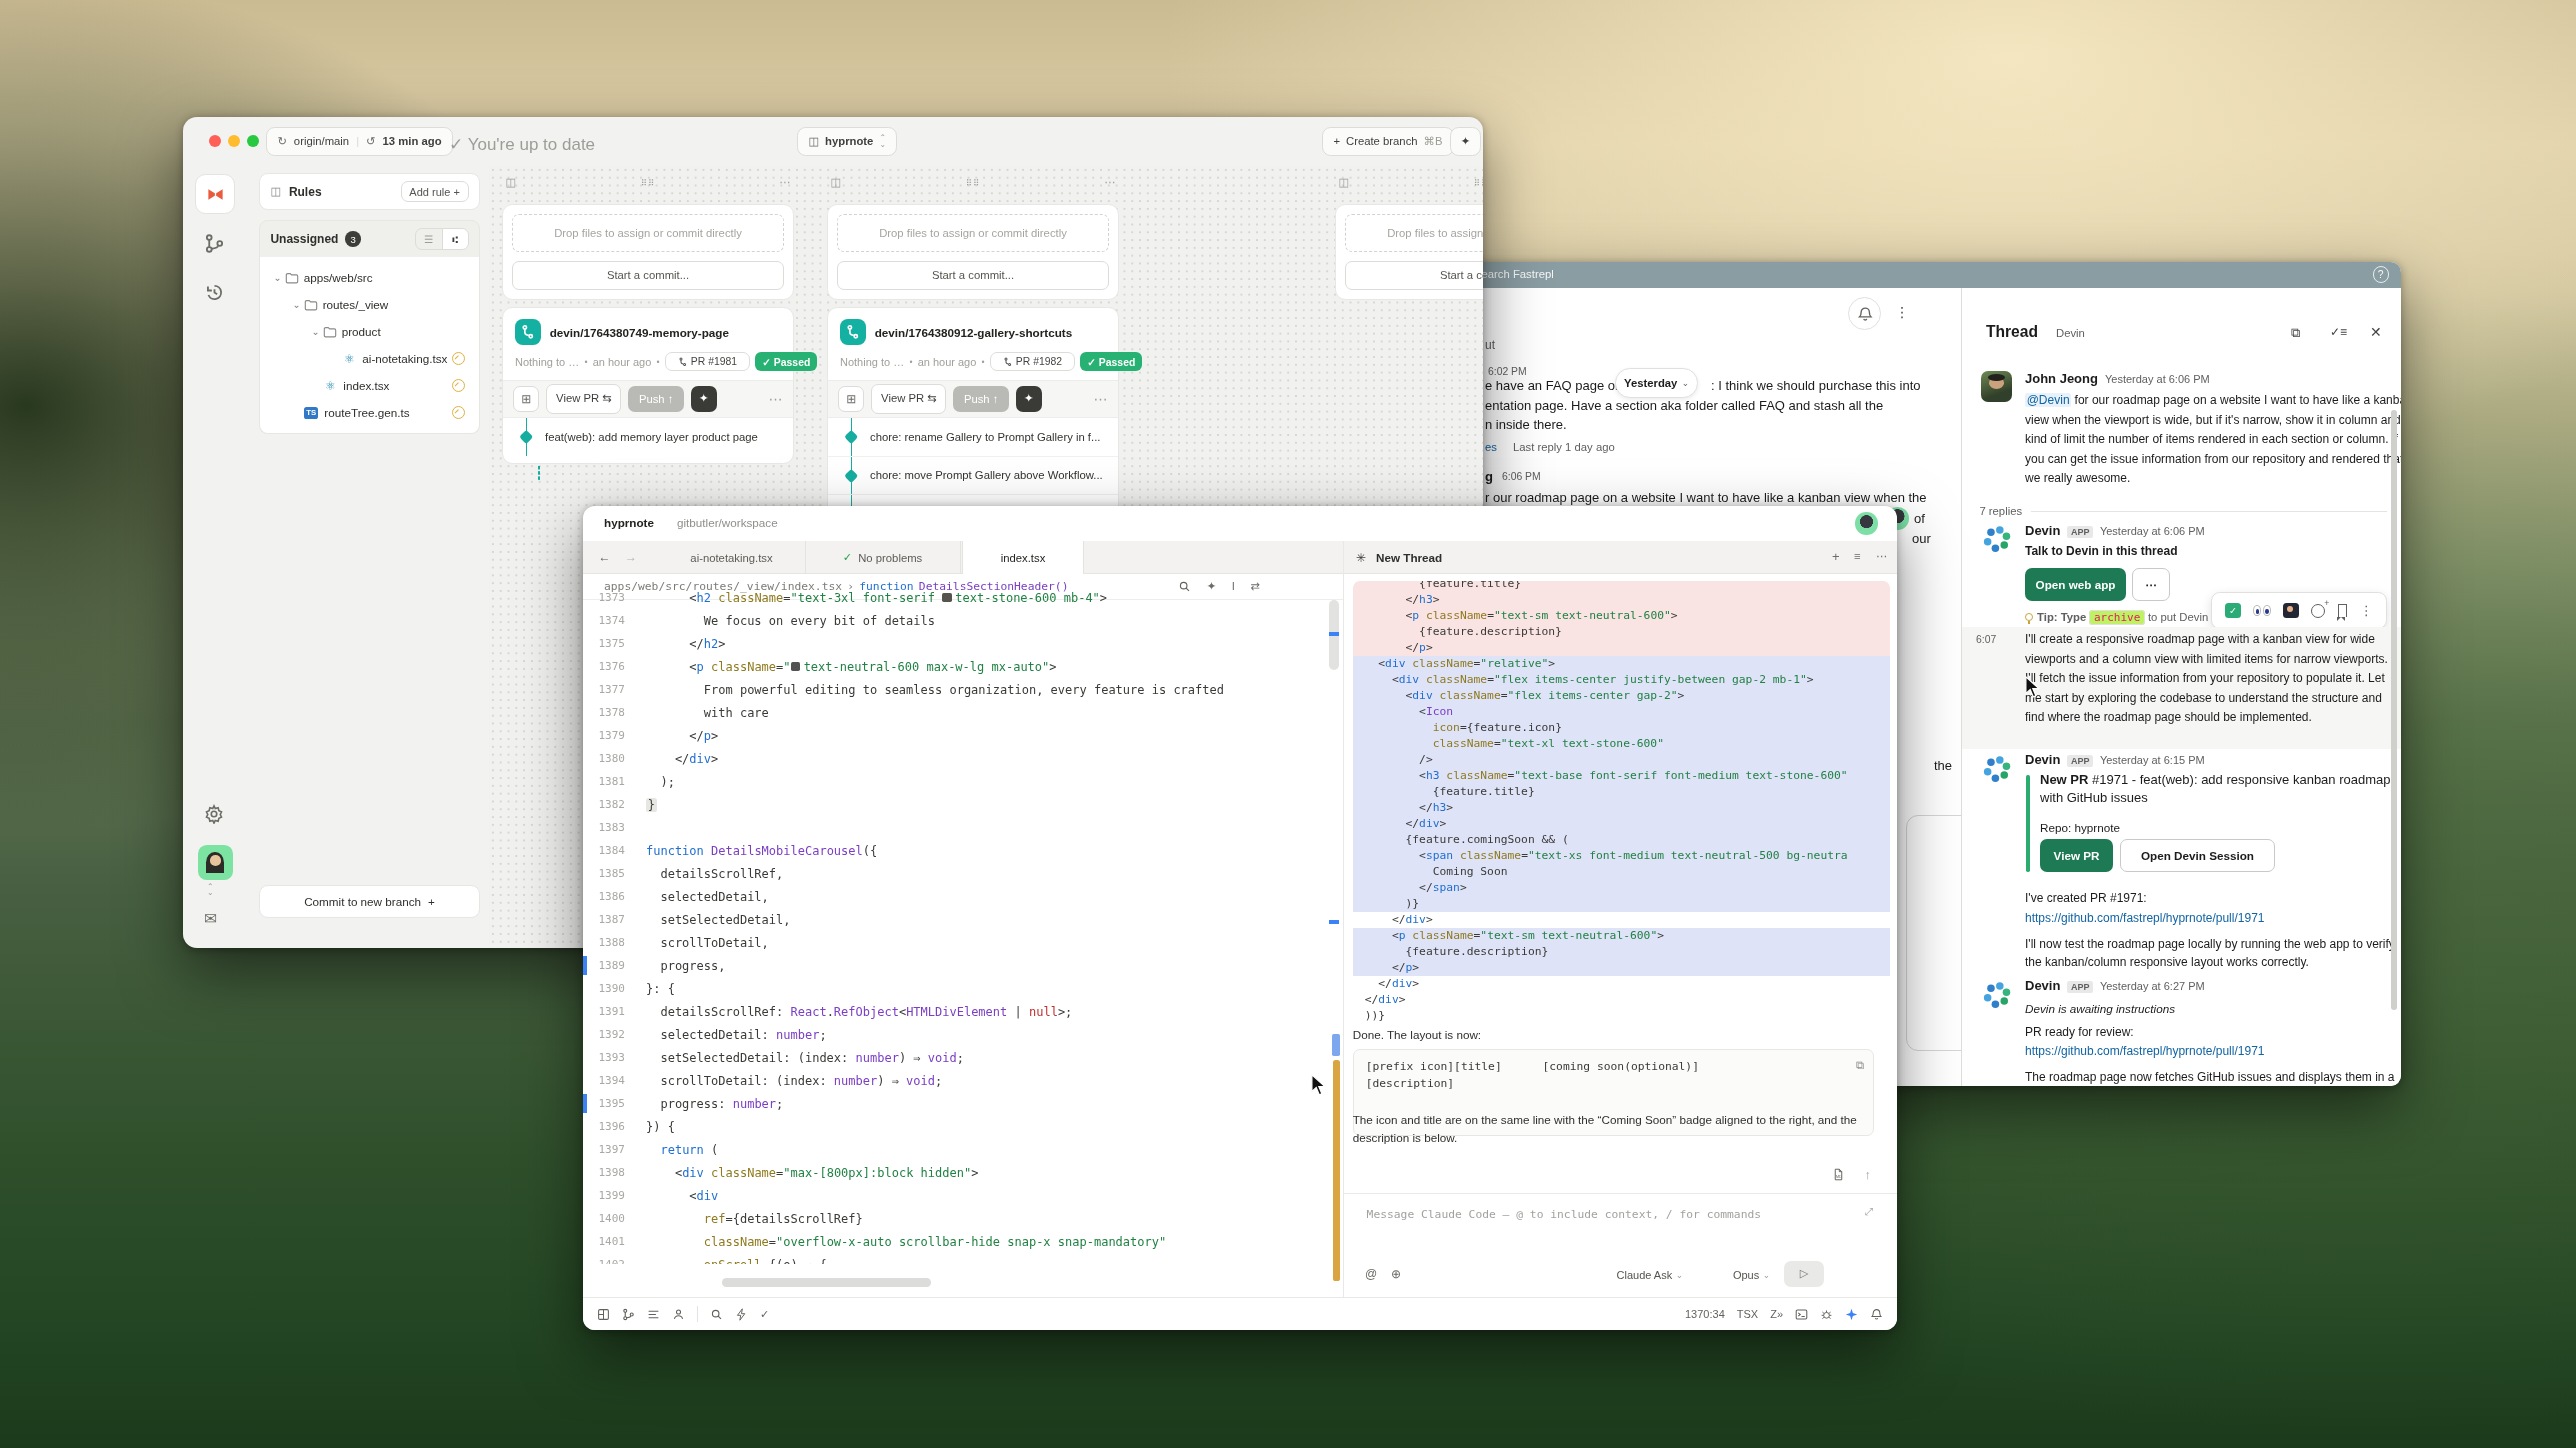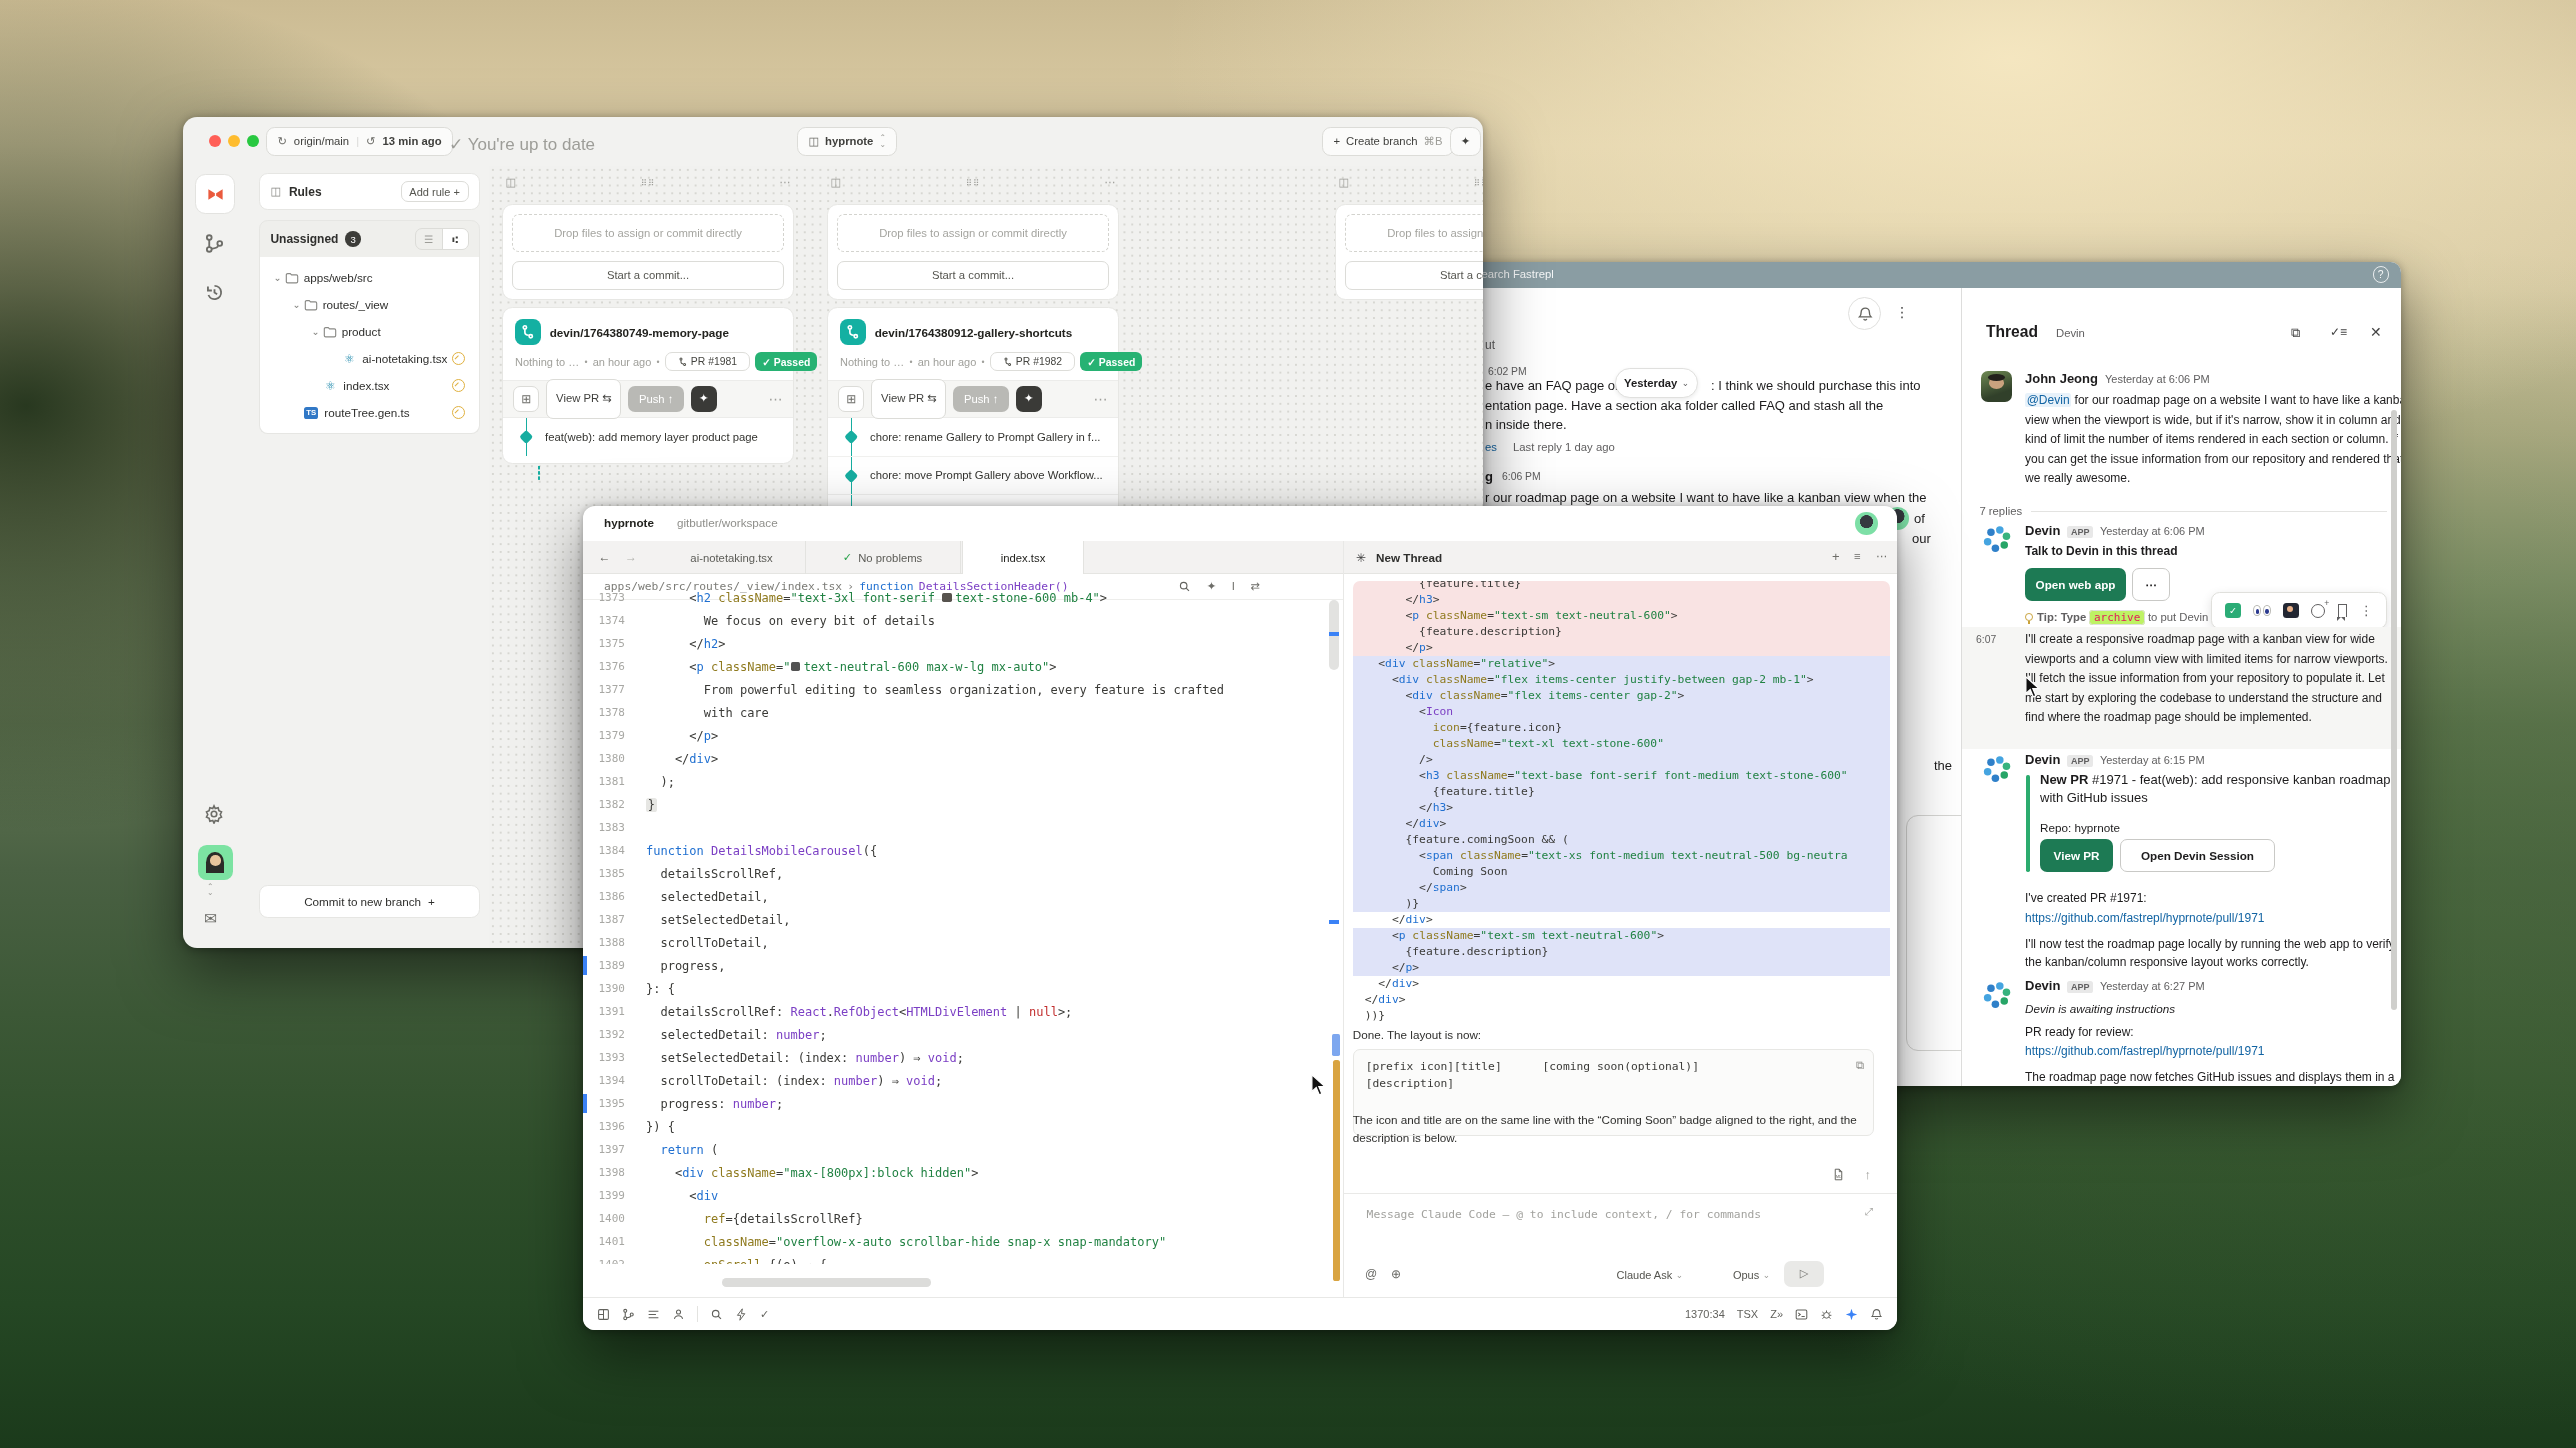--- a/index.html
+++ b/index.html
@@ -41,21 +41,21 @@
 .brrow{display:flex;align-items:center;gap:8.7px;padding:11.3px 12px 3.5px}
 .bricon{width:26px;height:26px;background:#14b0a2;border-radius:7.8px;padding:5.2px;color:#fff}
 .brname{font-weight:bold;font-size:11.7px;color:#23231f;white-space:nowrap;overflow:hidden}
 .meta{display:flex;align-items:center;gap:5.2px;padding:3.5px 12px 8.7px;font-size:11px;color:#a0a09b;white-space:nowrap}
 .meta .dot{font-size:8.7px}
 .prpill{display:inline-flex;align-items:center;gap:3.5px;border:0.9px solid #ddddd9;border-radius:7px;height:19px;padding:0 12px;color:#454540;font-size:10.4px;background:#fff}
 .pricon{width:9.6px;height:9.6px;color:#55554f}
 .passpill{display:inline-flex;align-items:center;gap:3.5px;background:#27b273;border-radius:6px;height:19px;padding:0 7px;color:#fff;font-size:10.4px;font-weight:bold}
 .actions{position:relative;height:38px;background:#f6f6f4;border-top:0.9px solid #ececea;border-bottom:0.9px solid #ececea;display:flex;align-items:center;gap:7px;padding:0 10.4px}
 .sqbtn{width:26px;height:26px;border:0.9px solid #dcdcd8;border-radius:7px;background:#fff;color:#6d6d68;font-size:12px;display:flex;align-items:center;justify-content:center}
-.viewpr{height:40px;border:0.9px solid #dcdcd8;border-radius:7px;background:#fff;color:#3f3f3c;font-size:11.3px;display:flex;align-items:center;padding:0 8.7px;gap:5.2px}
+.viewpr{height:30px;border:0.9px solid #dcdcd8;border-radius:7px;background:#fff;color:#3f3f3c;font-size:11.3px;display:flex;align-items:center;padding:0 8.7px;gap:5.2px}
 .pushbtn{height:26px;border-radius:7px;background:#b9b9b5;color:#fff;font-size:11.3px;display:flex;align-items:center;padding:0 10.4px;gap:4.3px}
 .aibtn{width:26px;height:26px;border-radius:7px;background:#3a3a37;color:#fff;font-size:11.3px;display:flex;align-items:center;justify-content:center}
 .lh-more2{position:absolute;right:10.4px;color:#9d9d98}
 .commit{position:relative;height:38px;border-top:0.9px solid #f0f0ee;display:flex;align-items:center}
 .commit:first-child{border-top:none}
 .cline{position:absolute;left:22.6px;top:0;bottom:0;width:1.7px;background:#16ada0}
 .cdot{position:absolute;left:18px;top:14px;width:10.4px;height:10.4px;border-radius:2.6px;background:#16ada0;transform:rotate(45deg)}
 .cmsg{margin-left:42px;font-size:11.3px;color:#33332f;white-space:nowrap;overflow:hidden;text-overflow:clip;padding-right:8.7px}
 .tail{position:absolute;width:1.7px;height:14px;background-image:linear-gradient(#16ada0 60%,transparent 0);background-size:1.7px 5.2px}
 

